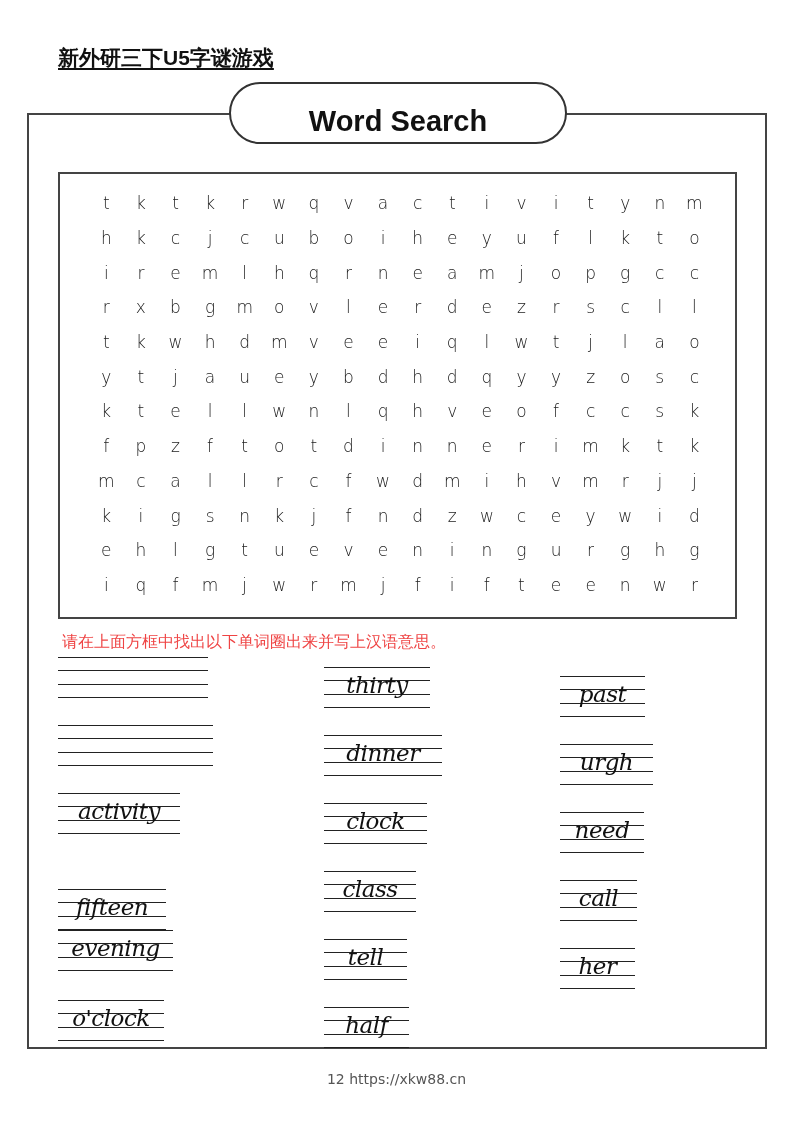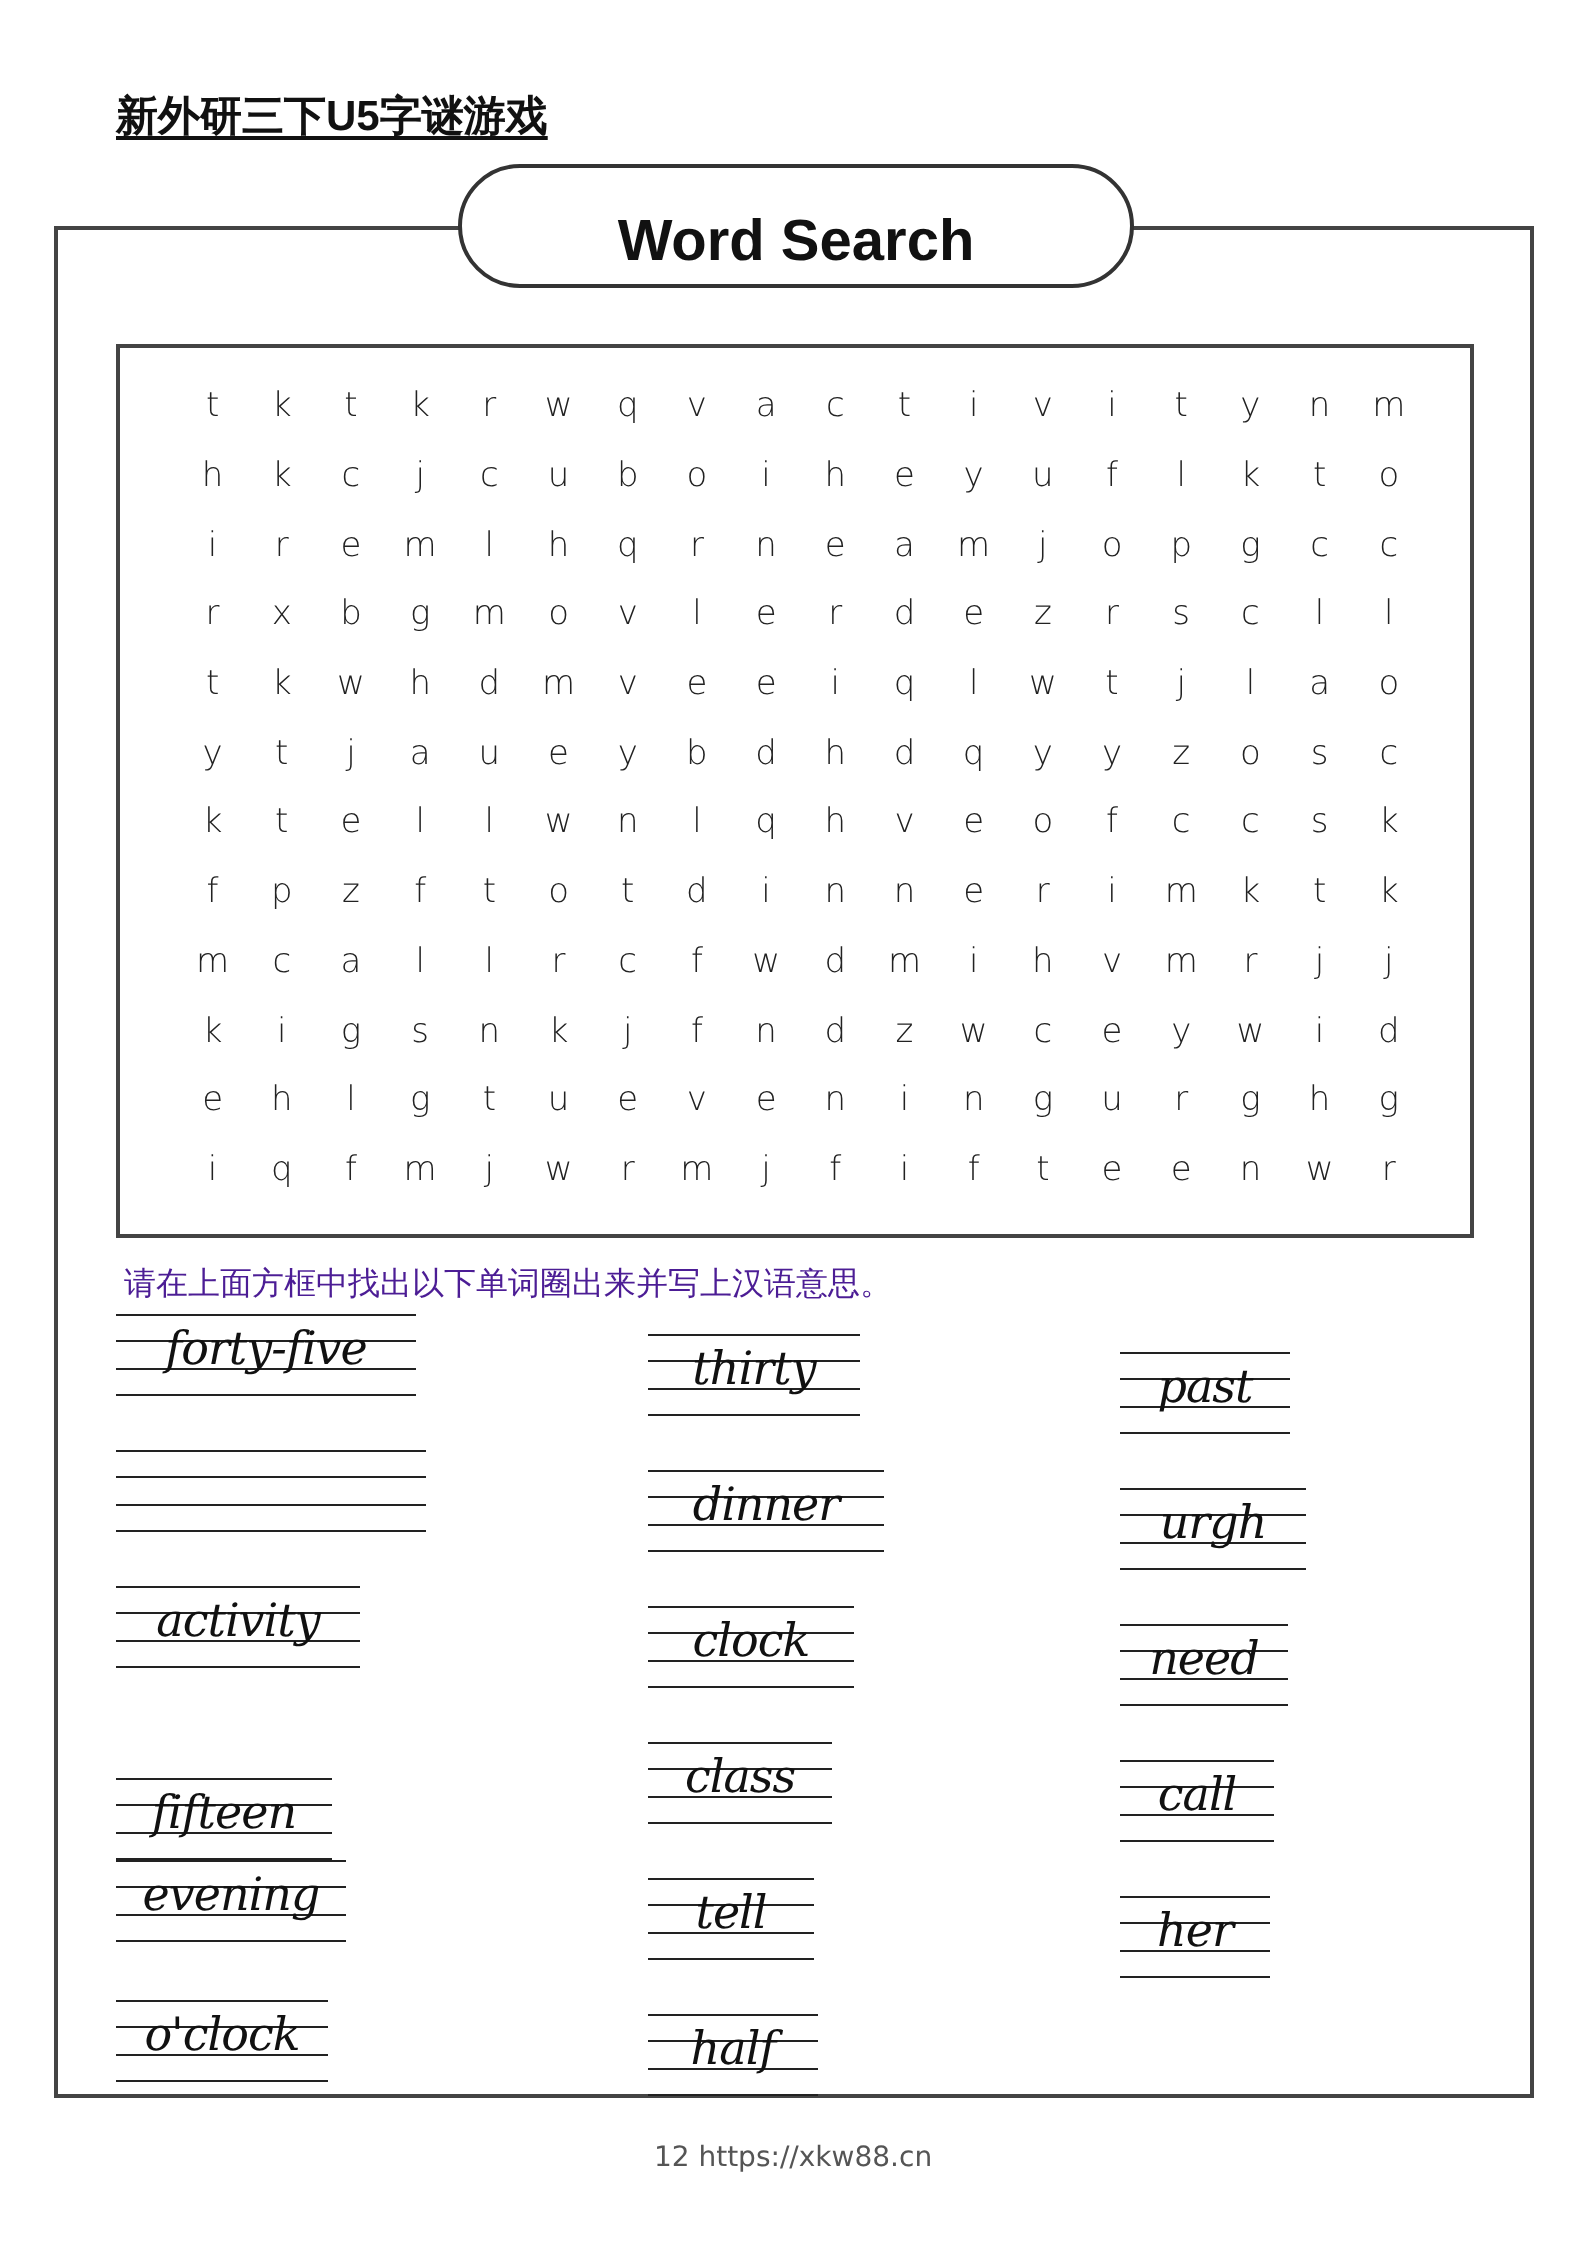--- a/index.html
+++ b/index.html
@@ -4,21 +4,21 @@
 <style>
   html,body{margin:0;padding:0;background:#fff;}
   body{width:793px;height:1122px;position:relative;overflow:hidden;font-family:"Liberation Sans",sans-serif;color:#111;}
   .top-title{position:absolute;left:58px;top:44px;font-size:21px;font-weight:bold;text-decoration:underline;text-underline-offset:3px;letter-spacing:0;}
   .frame{position:absolute;left:27px;top:113px;width:740px;height:936px;border:2px solid #444;box-sizing:border-box;}
   .banner{position:absolute;left:229px;top:82px;width:338px;height:62px;border:2px solid #333;border-radius:31px;background:#fff;box-sizing:border-box;display:flex;align-items:center;justify-content:center;}
   .banner span{font-size:29px;font-weight:bold;color:#111;margin-top:16px;}
   .grid-box{position:absolute;left:58px;top:172px;width:679px;height:447px;border:2px solid #444;box-sizing:border-box;}
   .grid{position:absolute;left:89px;top:186px;display:grid;grid-template-columns:repeat(18,34.6px);grid-auto-rows:34.7px;}
   .cell{font-family:"DejaVu Sans",sans-serif;font-size:17px;color:#222;display:flex;align-items:center;justify-content:center;font-weight:300;}
-  .instruction{position:absolute;left:62px;top:632px;font-size:16px;color:#4c1d95;font-family:"DejaVu Sans",sans-serif;}
+  .instruction{position:absolute;left:62px;top:632px;font-size:16px;color:#ef4444;font-family:"DejaVu Sans",sans-serif;}
   .word{position:absolute;height:40px;}
   .word .ln{position:absolute;left:0;right:0;height:0;border-top:1.5px solid #222;}
   .word .l1{top:0;} .word .l2{top:13px;} .word .l3{top:27px;} .word .l4{top:40px;}
   .word .txt{position:absolute;left:0;right:0;top:4px;text-align:center;font-family:"DejaVu Serif",serif;font-style:italic;font-size:23px;color:#111;letter-spacing:-0.5px;line-height:28px;}
   .footer{position:absolute;left:0;width:793px;top:1071px;text-align:center;font-size:14px;color:#555;font-family:"DejaVu Sans",sans-serif;}
 </style>
 </head>
 <body>
 
 <div class="top-title">新外研三下U5字谜游戏</div>
@@ -249,21 +249,20 @@
     <div class="cell">r</div>
   </div>
 
 <div class="instruction">请在上面方框中找出以下单词圈出来并写上汉语意思。</div>
 
 <div class="word" style="left:58px;top:657px;width:150px;">
     <div class="ln l1"></div>
     <div class="ln l2"></div>
     <div class="ln l3"></div>
     <div class="ln l4"></div>
-    <div class="txt">forty-five</div>
   </div>
 <div class="word" style="left:58px;top:725px;width:155px;">
     <div class="ln l1"></div>
     <div class="ln l2"></div>
     <div class="ln l3"></div>
     <div class="ln l4"></div>
   </div>
 <div class="word" style="left:58px;top:793px;width:122px;">
     <div class="ln l1"></div>
     <div class="ln l2"></div>

